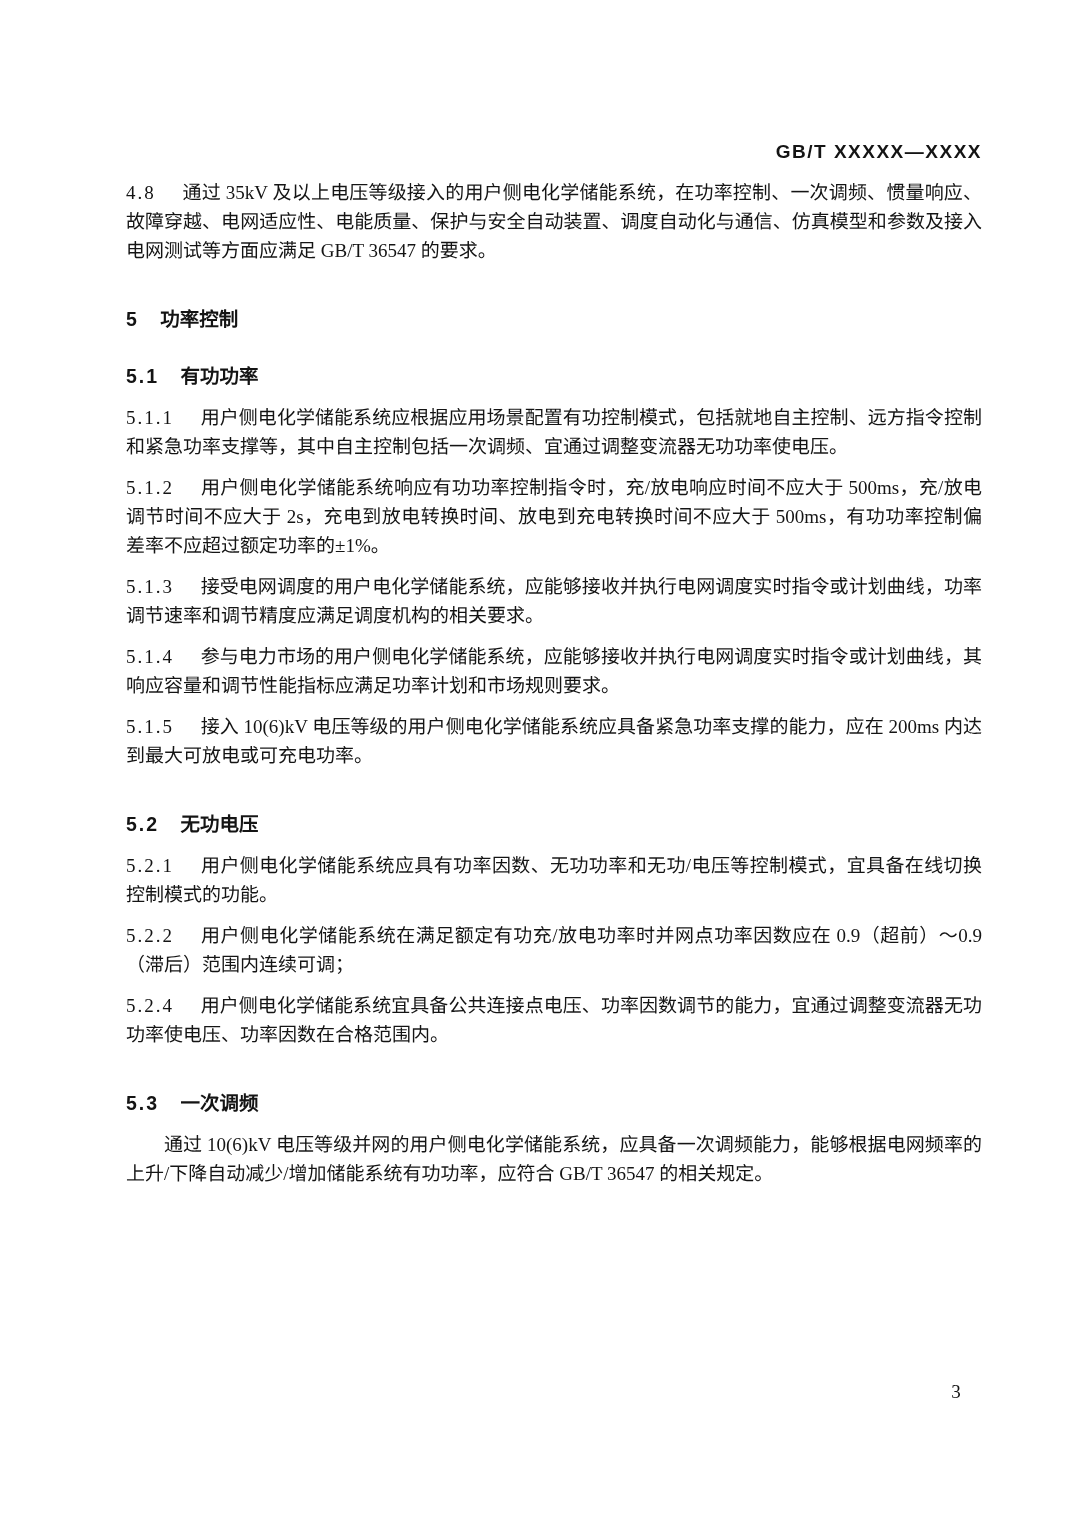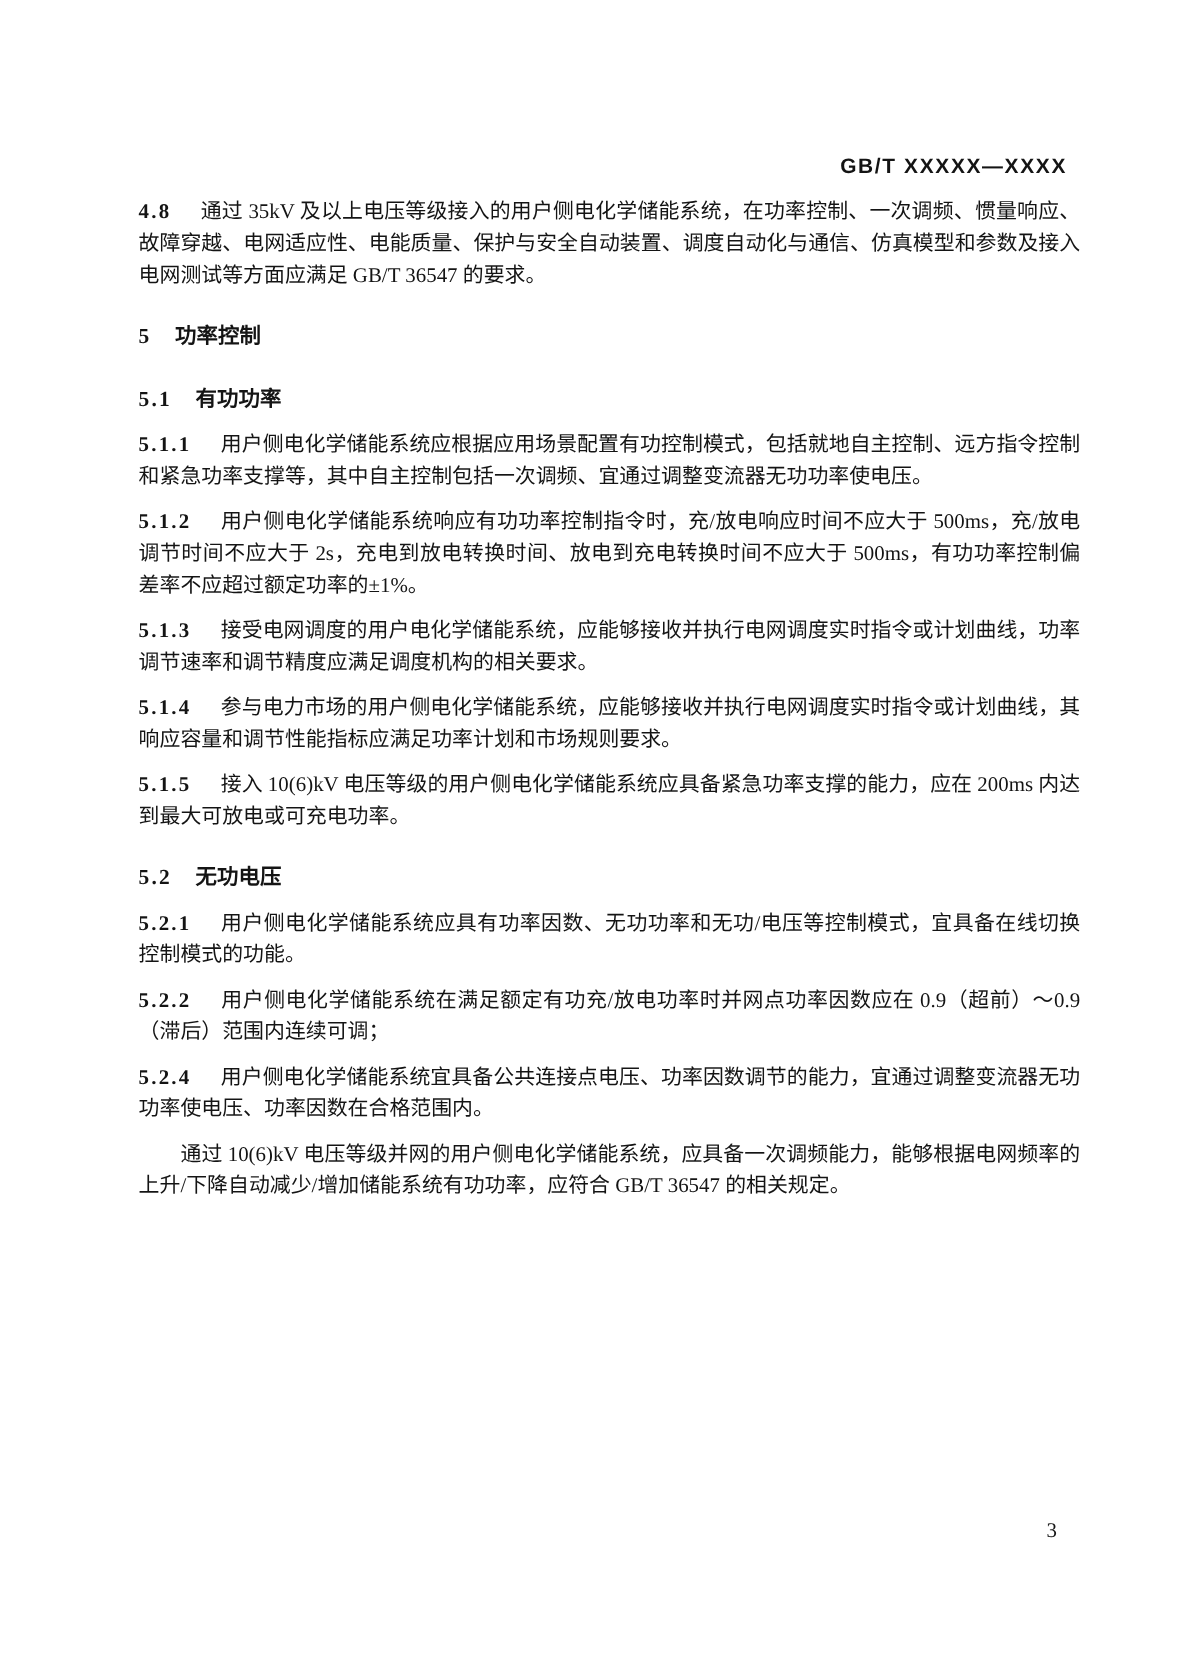--- a/index.html
+++ b/index.html
@@ -18,43 +18,42 @@
     color: #141414;
     font-family: "Liberation Serif", "DejaVu Serif", serif;
   }
   .doc-code {
     text-align: right;
     font-family: "Liberation Sans", "DejaVu Sans", sans-serif;
     font-weight: 700;
     font-size: 19px;
     line-height: 29px;
     letter-spacing: 1.5px;
-    margin: 0 12px 0 0;
+    margin: 0 0 0 0;
   }
   p.clause {
     font-size: 19px;
     line-height: 29px;
     text-align: justify;
     text-align-last: left;
     margin: 12px 0 0 0;
   }
   p.clause .num {
     letter-spacing: 2px;
     margin-right: 1.4em;
-    font-weight: bold;
   }
   p.clause.indent {
     text-indent: 2em;
   }
   h1.chapter, h2.section {
-    font-family: Liberation Serif, serif;
+    font-family: Liberation Sans, sans-serif;
     font-weight: 700;
     font-size: 19.5px;
     line-height: 29px;
-    margin: 27px 0 0 0;
+    margin: 40px 0 0 0;
   }
   h1.chapter + h2.section {
     margin-top: 28px;
   }
   h1 .num, h2 .num {
     letter-spacing: 2px;
     margin-right: 1.1em;
   }
   .page-num {
     position: absolute;
@@ -116,20 +115,23 @@
 
   <p class="clause">
     <span class="num">5.2.2</span><span>用户侧电化学储能系统在满足额定有功充/放电功率时并网点功率因数应在 0.9（超前）～0.9（滞后）范围内连续可调；</span>
   </p>
 
 
   <p class="clause">
     <span class="num">5.2.4</span><span>用户侧电化学储能系统宜具备公共连接点电压、功率因数调节的能力，宜通过调整变流器无功功率使电压、功率因数在合格范围内。</span>
   </p>
 
+  <h2 class="section">
+    <span class="num">5.3</span><span>一次调频</span>
+  </h2>
 
   <p class="clause indent">
     <span>通过 10(6)kV 电压等级并网的用户侧电化学储能系统，应具备一次调频能力，能够根据电网频率的上升/下降自动减少/增加储能系统有功功率，应符合 GB/T 36547 的相关规定。</span>
   </p>
 
 
 
 
   <div class="page-num">3</div>
 

